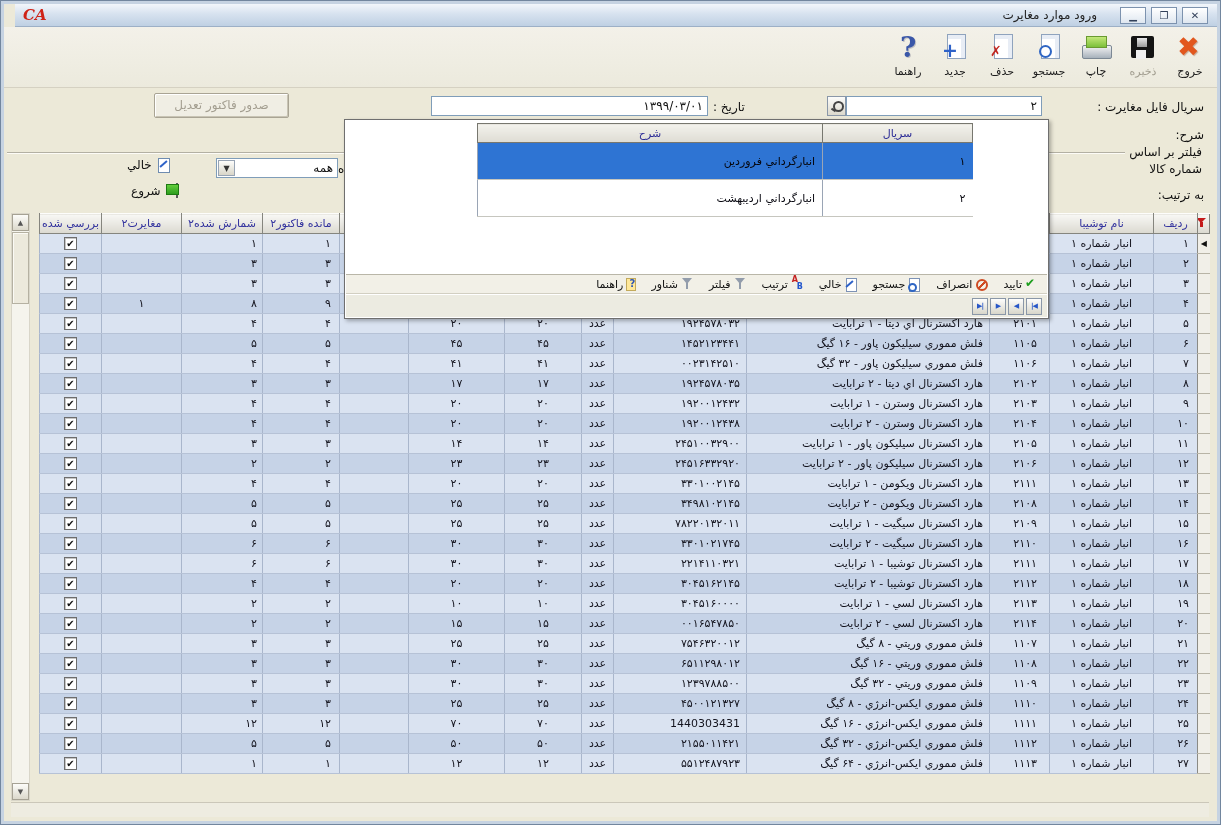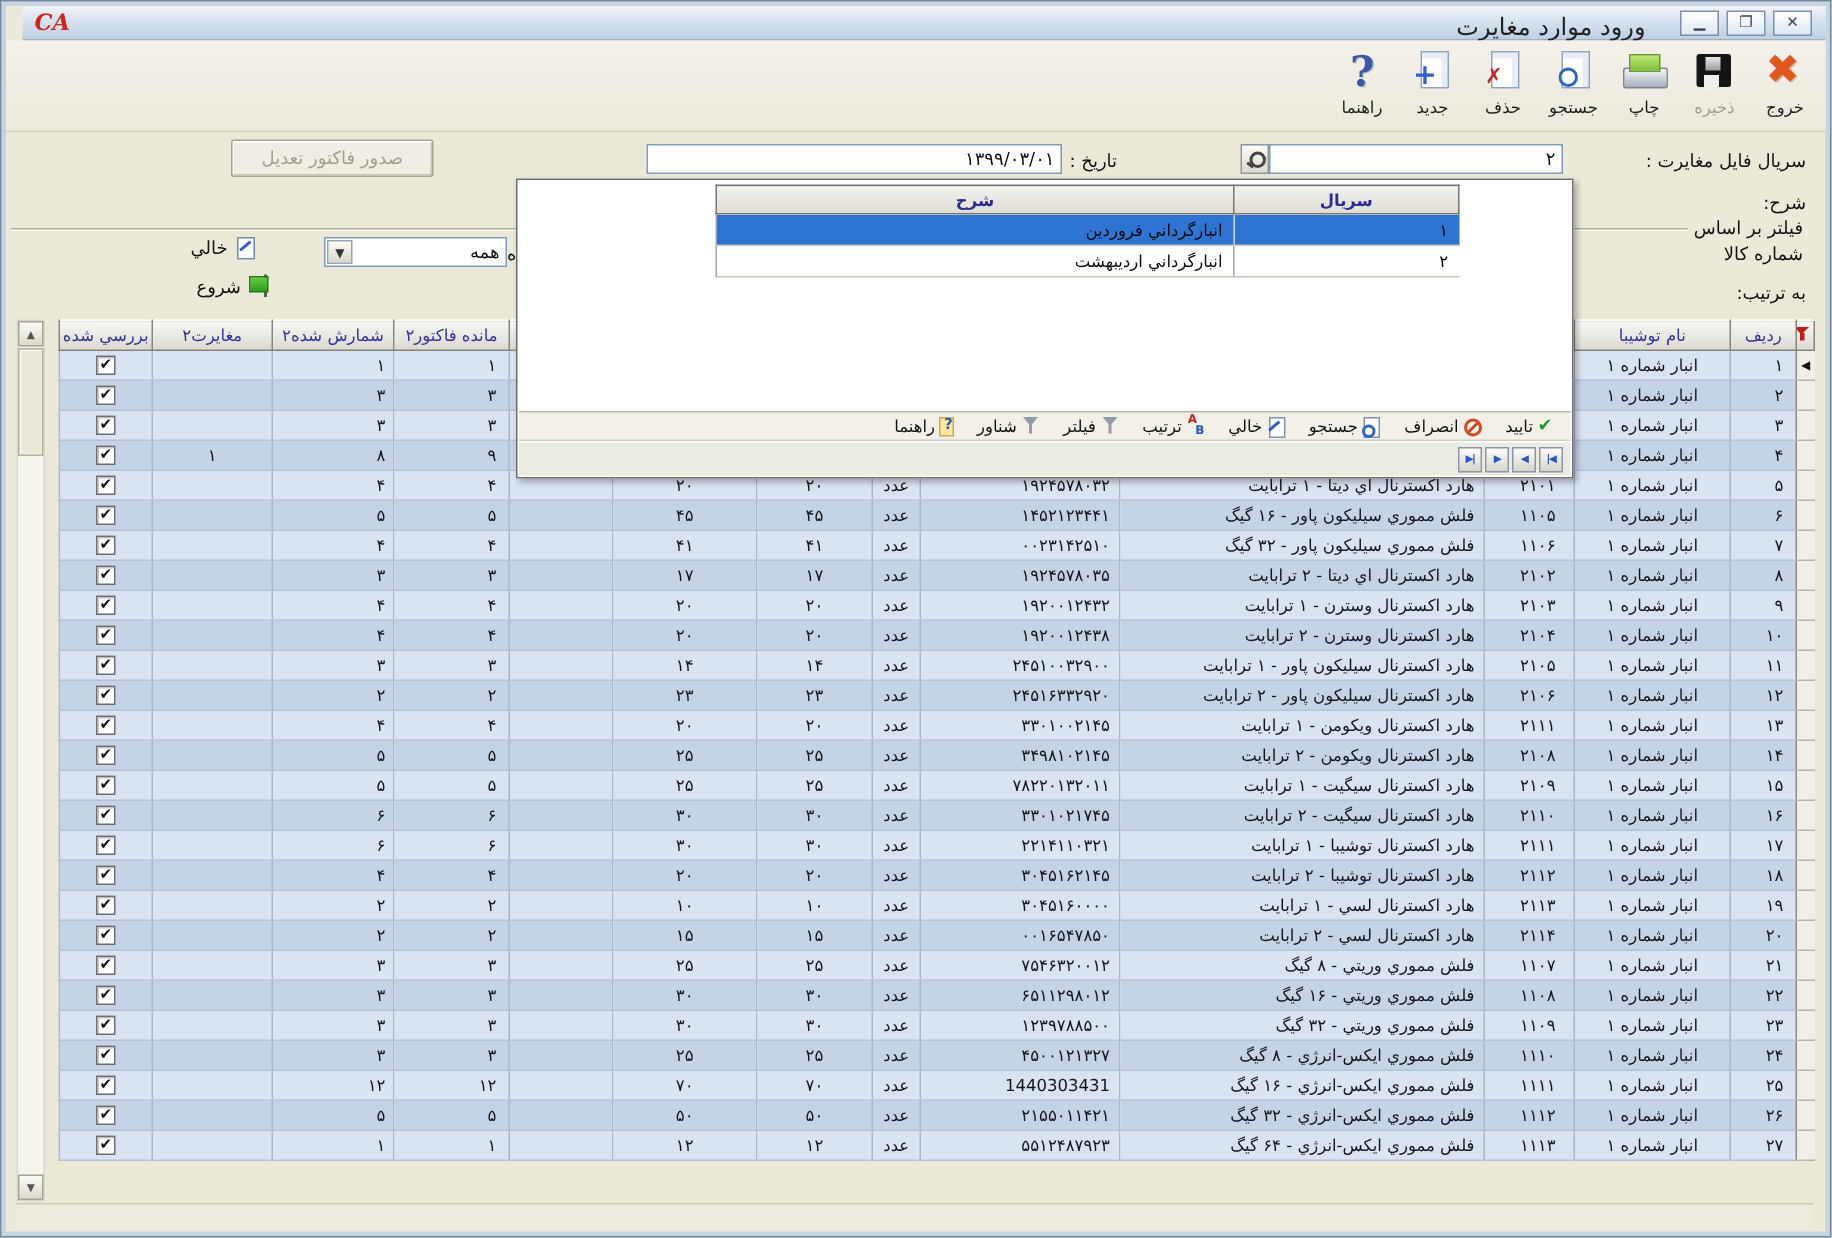--- a/index.html
+++ b/index.html
@@ -5,21 +5,21 @@
   html,body{margin:0;padding:0;background:#9aa5b1;}
   *{box-sizing:border-box;}
   body{font-family:"DejaVu Sans",sans-serif;}
   .window{position:relative;width:1221px;height:825px;background:#ece9d8;border:1px solid #72869e;
           box-shadow:inset 0 0 0 3px #c6d3e2;overflow:hidden;}
   
   .titlebar{position:absolute;left:14px;top:3px;right:3px;height:23px;
             background:linear-gradient(180deg,#f2f6fb 0%,#d7e2ef 45%,#bfd0e3 100%);
             border-bottom:1px solid #9db0c6;}
   .logo{position:absolute;left:8px;top:2px;font:italic bold 15px "DejaVu Serif",serif;color:#cf2318;}
-  .win-title{position:absolute;right:120px;top:4px;font-size:16px;color:#222;direction:rtl;}
+  .win-title{position:absolute;right:120px;top:4px;font-size:12px;color:#222;direction:rtl;}
   .winbtns{position:absolute;right:9px;top:3px;display:flex;gap:5px;}
   .wbtn{width:26px;height:17px;background:linear-gradient(#ffffff,#dfe7f0);border:1px solid #7c92ae;
         font-size:10px;color:#33415a;display:flex;align-items:center;justify-content:center;cursor:pointer;}
   
   .toolbar{position:absolute;left:3px;top:26px;right:3px;height:61px;background:linear-gradient(#f3f1e9,#eceadd);
            border-bottom:1px solid #d5d1c2;}
   .toolbtns{position:absolute;right:4px;top:3px;display:flex;direction:rtl;gap:1px;}
   .tbtn{width:46px;padding-top:2px;display:flex;flex-direction:column;align-items:center;cursor:pointer;}
   .tbicon{position:relative;width:34px;height:33px;display:block;}
   .tlabel{font-size:11px;color:#1c1c1c;direction:rtl;}
@@ -96,22 +96,22 @@
          border:1px solid #a6a294;color:#555;font-size:7px;display:flex;align-items:center;justify-content:center;cursor:pointer;}
   .vsthumb{position:absolute;left:0px;top:18px;width:17px;height:72px;background:#ece9dc;border:1px solid #b5b1a2;
            box-shadow:inset 1px 1px 0 #fbfaf5;cursor:grab;}
   .hstrip{position:absolute;left:10px;top:801px;width:1198px;height:15px;background:#eeece1;border-top:1px solid #cbc7b9;}
   
   .popup{position:absolute;left:343px;top:118px;width:705px;height:200px;background:#fff;border:1px solid #6f6f6f;
          box-shadow:2px 2px 4px rgba(0,0,0,.3);}
   .popup-table{position:absolute;left:132px;top:3px;width:495px;border-collapse:collapse;table-layout:fixed;
                direction:rtl;font-size:11px;color:#0a0a12;}
   .popup-table th{height:19px;background:linear-gradient(#f3f2ed,#dedcd3);border:1px solid #77776f;
-                  color:#2c2c96;font-weight:bold;}
-  .popup-table td{height:21px;border-left:1px solid #9aa5b5;border-bottom:1px solid #c6c6bf;padding:0 7px;
+                  color:#2c2c96;font-weight:normal;}
+  .popup-table td{height:37px;border-left:1px solid #9aa5b5;border-bottom:1px solid #c6c6bf;padding:0 7px;
                   text-align:right;white-space:nowrap;overflow:hidden;background:#fff;}
   .popup-table tr.sel td{background:#2e74d3;color:#05050a;}
   .popup-btnbar{position:absolute;left:1px;right:1px;top:154px;height:20px;background:#f2f0e7;
                 border-top:1px solid #b9b6a8;border-bottom:1px solid #d2cfc2;display:flex;direction:rtl;
                 align-items:center;gap:15px;padding:0 9px;font-size:11px;color:#111;}
   .pbtn{display:flex;direction:rtl;align-items:center;gap:3px;cursor:pointer;}
   .pi{position:relative;display:inline-block;width:13px;height:13px;}
   .pi-confirm::before{content:"✔";position:absolute;left:0;top:-2px;font-size:12px;color:#1d9e1d;}
   .pi-cancel::before{content:"";position:absolute;left:1px;top:1px;width:8px;height:8px;border:2px solid #cf4a22;border-radius:50%;
                      background:linear-gradient(135deg,transparent 42%,#cf4a22 42%,#cf4a22 58%,transparent 58%);}

